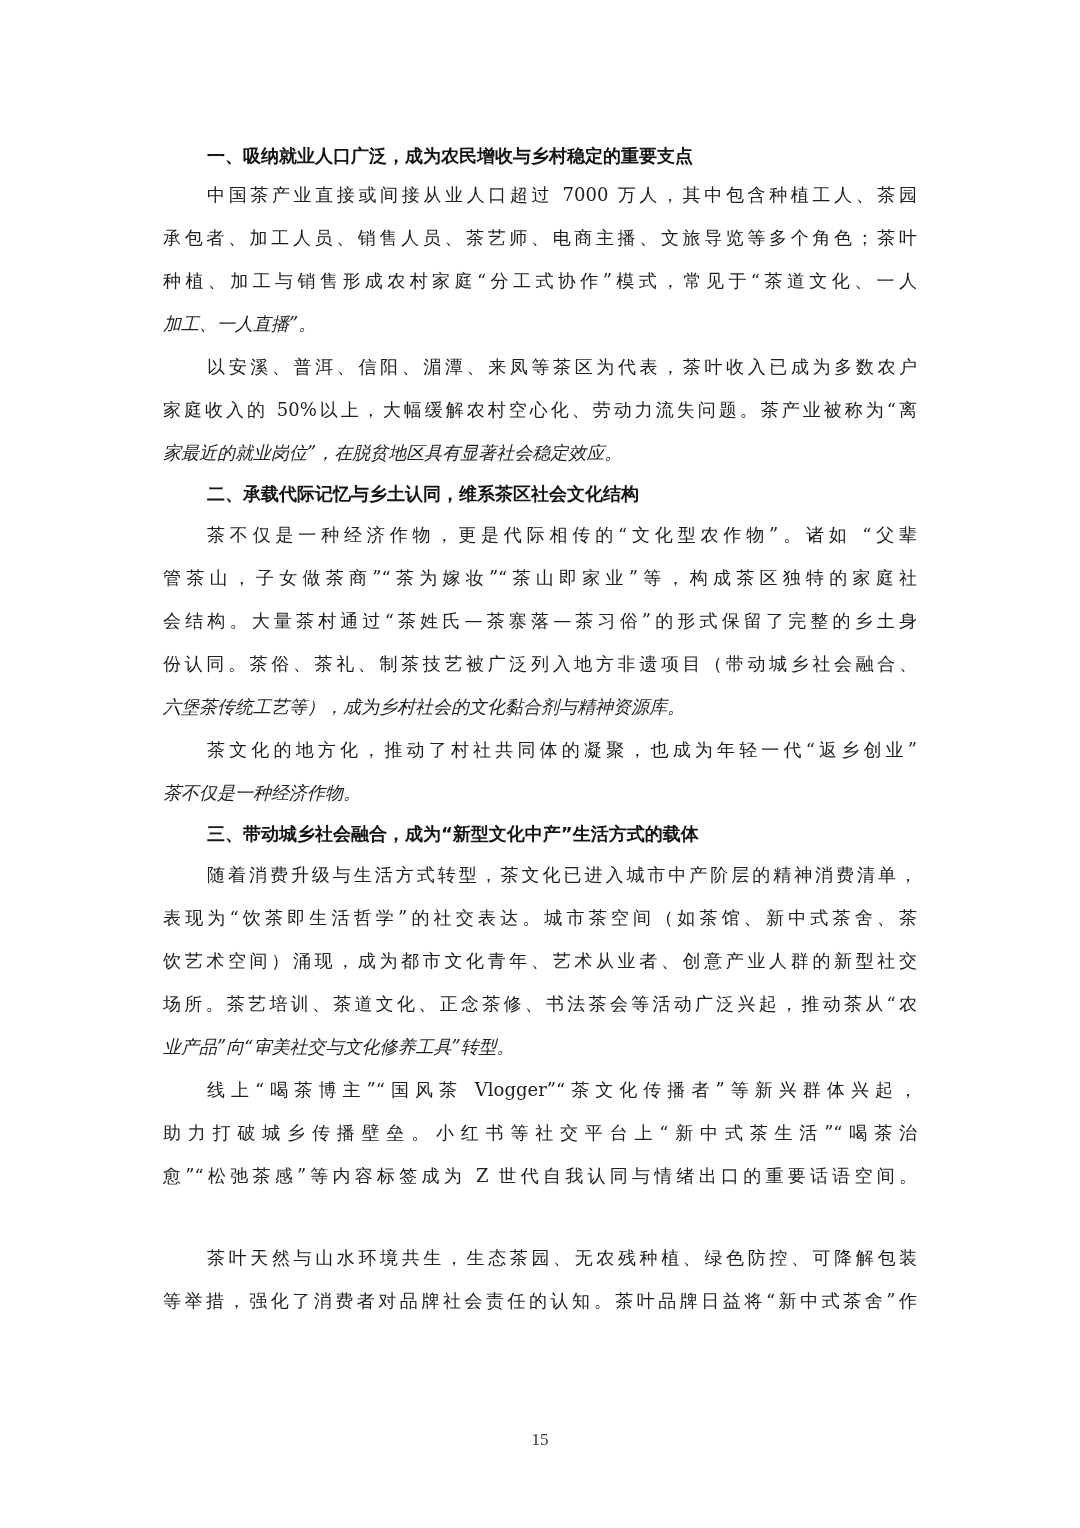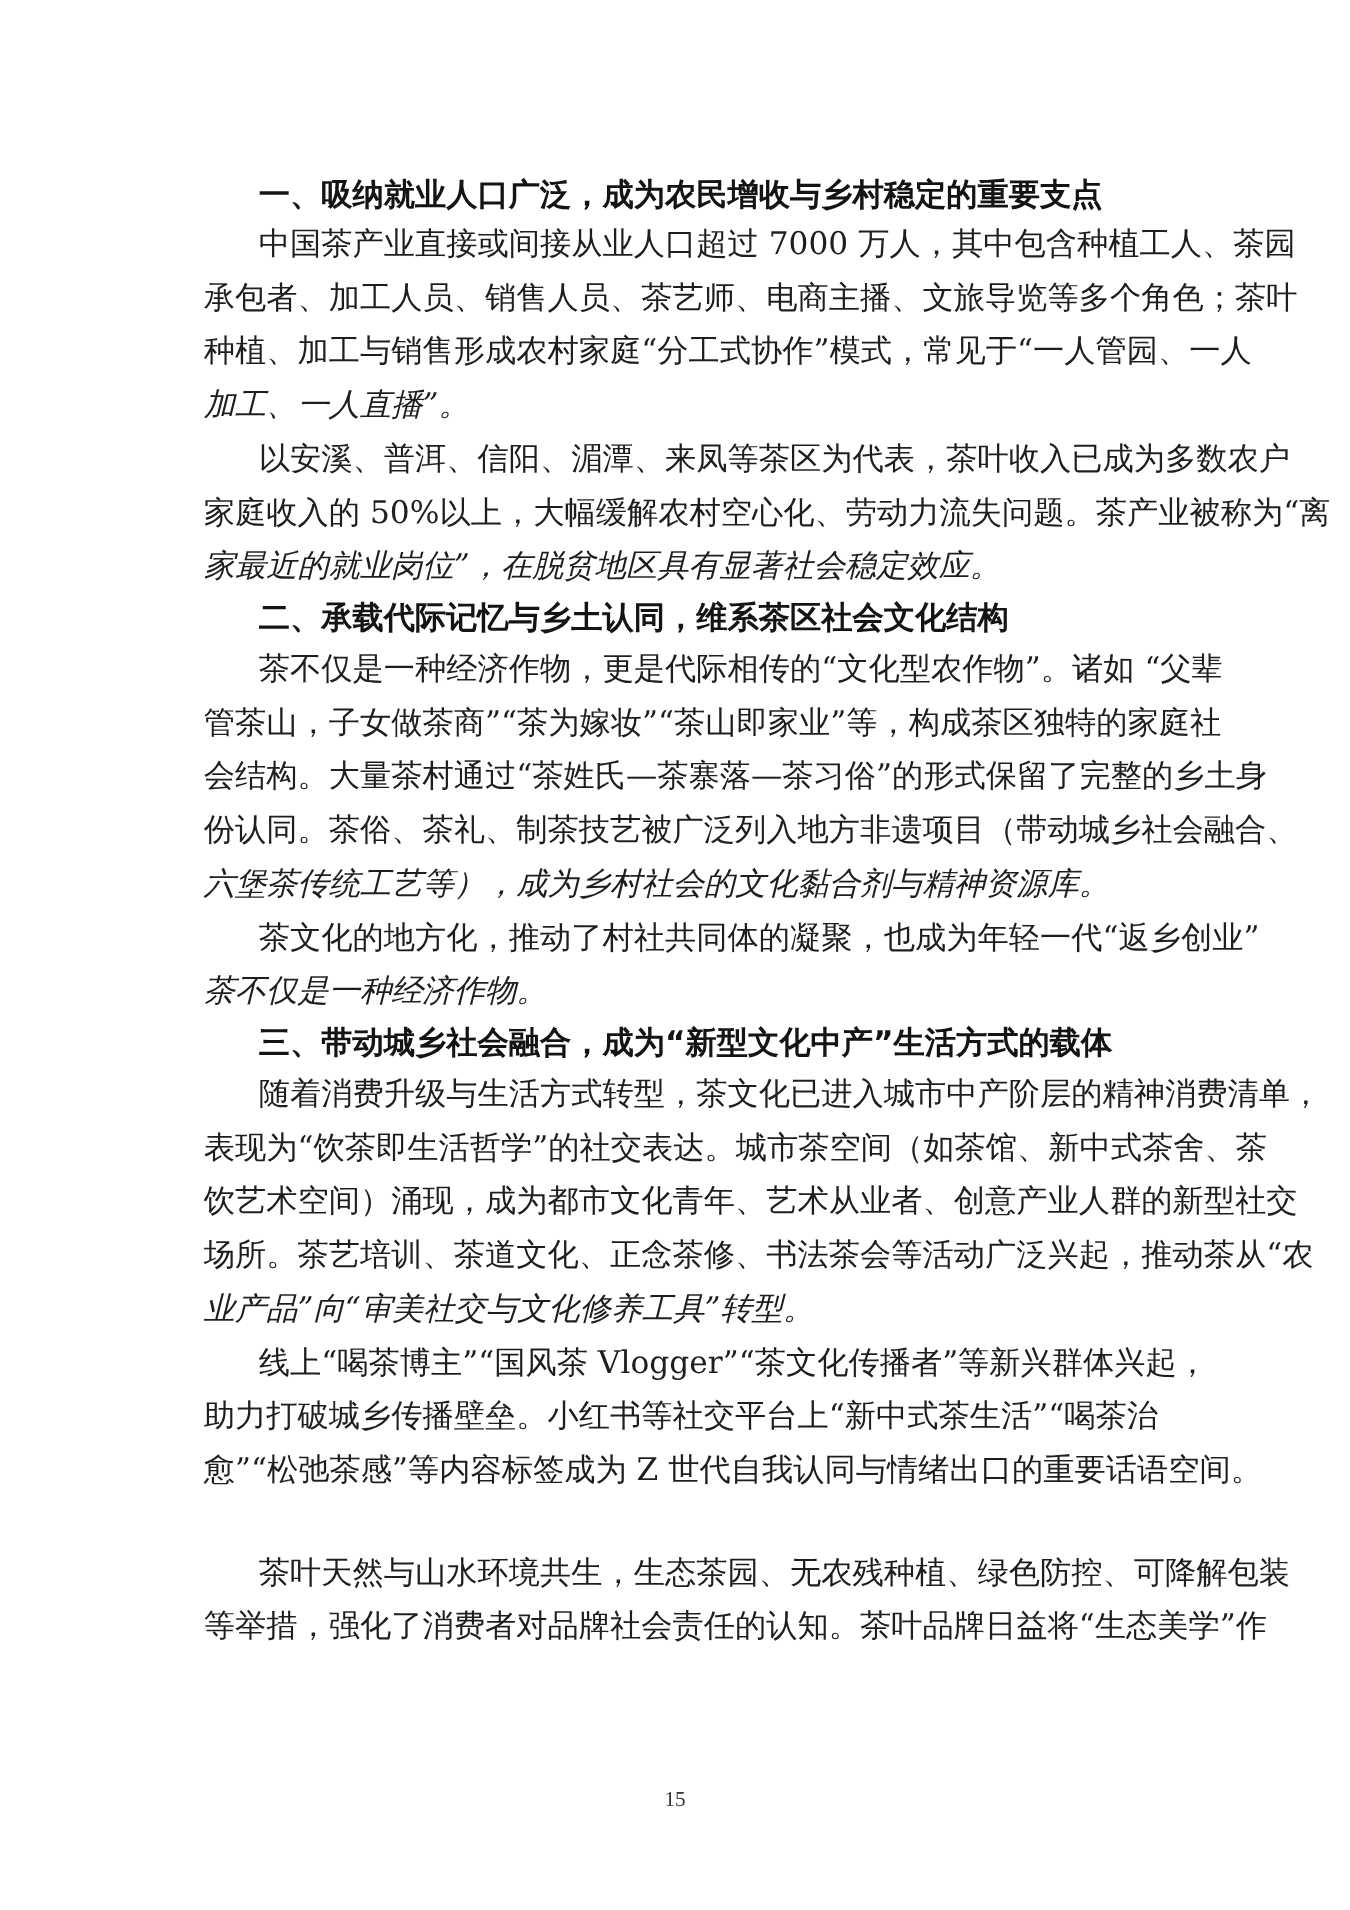--- a/index.html
+++ b/index.html
@@ -4,21 +4,21 @@
   <style>
     html, body { margin: 0; padding: 0; background: #ffffff; }
     body { width: 1080px; height: 1528px; position: relative; overflow: hidden; }
     .page { position: absolute; left: 0; top: 0; width: 1080px; height: 1528px; background: #ffffff; }
     .line {
       position: absolute;
       left: 163px;
       width: 754px;
       height: 30px;
       font-family: "DejaVu Serif", "Liberation Serif", serif;
-      font-size: 25px;
+      font-size: 18px;
       line-height: 30px;
       color: #1e1e1e;
       white-space: nowrap;
       text-align: justify;
       text-align-last: justify;
       letter-spacing: 0px;
     }
     .line.indent { left: 207px; width: 710px; }
     .line.last { text-align-last: left; font-style: italic; }
     .line.heading {
@@ -39,21 +39,21 @@
     }
   </style>
 </head>
 <body>
 
 <div class="page">
 
   <div class="line indent heading" style="top:141px">一、吸纳就业人口广泛，成为农民增收与乡村稳定的重要支点</div>
   <div class="line indent" style="top:180px">中国茶产业直接或间接从业人口超过 7000 万人，其中包含种植工人、茶园</div>
   <div class="line" style="top:223px">承包者、加工人员、销售人员、茶艺师、电商主播、文旅导览等多个角色；茶叶</div>
-  <div class="line" style="top:266px">种植、加工与销售形成农村家庭“分工式协作”模式，常见于“一人管园、一人</div>
+  <div class="line" style="top:266px">种植、加工与销售形成农村家庭“分工式协作”模式，常见于“茶道文化、一人</div>
   <div class="line last" style="top:309px">加工、一人直播”。</div>
   <div class="line indent" style="top:352px">以安溪、普洱、信阳、湄潭、来凤等茶区为代表，茶叶收入已成为多数农户</div>
   <div class="line" style="top:395px">家庭收入的 50%以上，大幅缓解农村空心化、劳动力流失问题。茶产业被称为“离</div>
   <div class="line last" style="top:438px">家最近的就业岗位”，在脱贫地区具有显著社会稳定效应。</div>
 
   <div class="line indent heading" style="top:479px">二、承载代际记忆与乡土认同，维系茶区社会文化结构</div>
   <div class="line indent" style="top:520px">茶不仅是一种经济作物，更是代际相传的“文化型农作物”。诸如 “父辈</div>
   <div class="line" style="top:563px">管茶山，子女做茶商”“茶为嫁妆”“茶山即家业”等，构成茶区独特的家庭社</div>
   <div class="line" style="top:606px">会结构。大量茶村通过“茶姓氏—茶寨落—茶习俗”的形式保留了完整的乡土身</div>
   <div class="line" style="top:649px">份认同。茶俗、茶礼、制茶技艺被广泛列入地方非遗项目（带动城乡社会融合、</div>
@@ -65,16 +65,16 @@
   <div class="line indent" style="top:860px">随着消费升级与生活方式转型，茶文化已进入城市中产阶层的精神消费清单，</div>
   <div class="line" style="top:903px">表现为“饮茶即生活哲学”的社交表达。城市茶空间（如茶馆、新中式茶舍、茶</div>
   <div class="line" style="top:946px">饮艺术空间）涌现，成为都市文化青年、艺术从业者、创意产业人群的新型社交</div>
   <div class="line" style="top:989px">场所。茶艺培训、茶道文化、正念茶修、书法茶会等活动广泛兴起，推动茶从“农</div>
   <div class="line last" style="top:1032px">业产品”向“审美社交与文化修养工具”转型。</div>
   <div class="line indent" style="top:1075px">线上“喝茶博主”“国风茶 Vlogger”“茶文化传播者”等新兴群体兴起，</div>
   <div class="line" style="top:1118px">助力打破城乡传播壁垒。小红书等社交平台上“新中式茶生活”“喝茶治</div>
   <div class="line" style="top:1161px">愈”“松弛茶感”等内容标签成为 Z 世代自我认同与情绪出口的重要话语空间。</div>
 
   <div class="line indent" style="top:1243px">茶叶天然与山水环境共生，生态茶园、无农残种植、绿色防控、可降解包装</div>
-  <div class="line" style="top:1286px">等举措，强化了消费者对品牌社会责任的认知。茶叶品牌日益将“生态美学”作</div>
+  <div class="line" style="top:1286px">等举措，强化了消费者对品牌社会责任的认知。茶叶品牌日益将“新中式茶舍”作</div>
 
   <div class="page-number">15</div>
 </div>
 
 </body></html>

